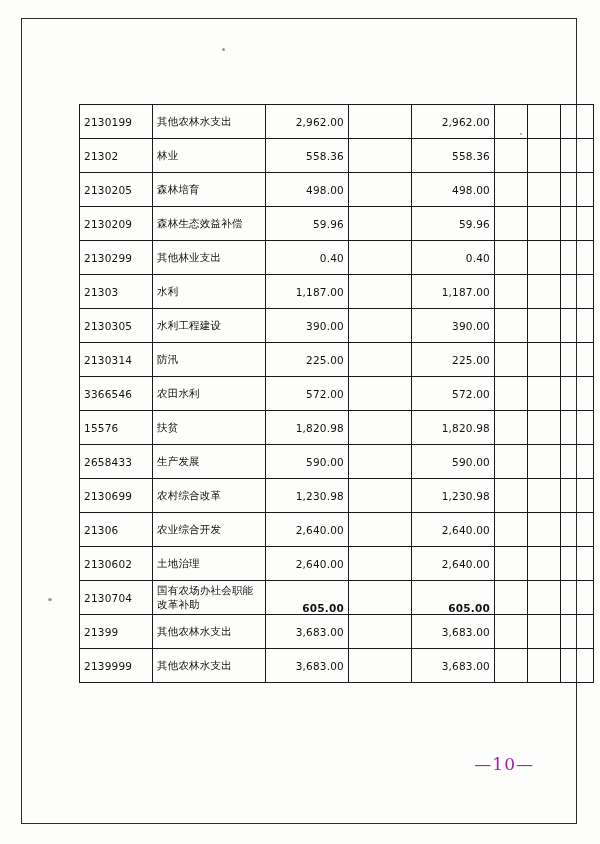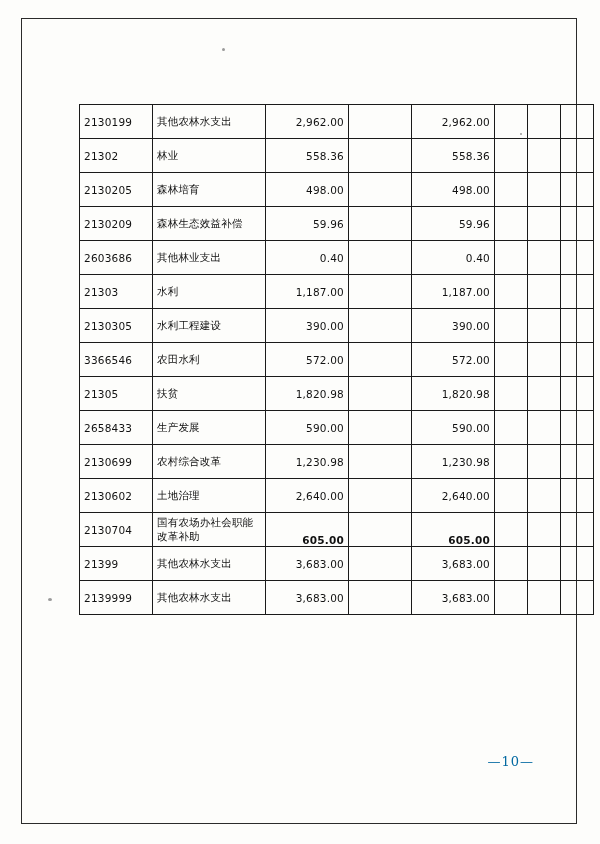--- a/index.html
+++ b/index.html
@@ -74,23 +74,23 @@
   .val-bottom {
     vertical-align: bottom !important;
     padding-bottom: 6px;
     font-weight: bold;
   }
 
   .page-number {
     position: absolute;
     right: 66px;
     top: 754px;
-    font-size: 13px;
+    font-size: 17px;
     letter-spacing: 1px;
-    color: #0369a1;
+    color: #a21caf;
     font-family: "DejaVu Serif", serif;
   }
 </style>
 </head>
 <body>
 
 <div class="page">
   <div class="page-frame"></div>
   <div class="speck s1"></div>
   <div class="speck s2"></div>
@@ -133,21 +133,21 @@
             <td class="c-code">2130209</td>
             <td class="c-name">森林生态效益补偿</td>
             <td class="c-val1">59.96</td>
             <td class="c-blank1"></td>
             <td class="c-val2">59.96</td>
             <td class="c-blank2"></td>
             <td class="c-blank3"></td>
             <td class="c-blank4"></td>
           </tr>
           <tr>
-            <td class="c-code">2603686</td>
+            <td class="c-code">2130299</td>
             <td class="c-name">其他林业支出</td>
             <td class="c-val1">0.40</td>
             <td class="c-blank1"></td>
             <td class="c-val2">0.40</td>
             <td class="c-blank2"></td>
             <td class="c-blank3"></td>
             <td class="c-blank4"></td>
           </tr>
           <tr>
             <td class="c-code">21303</td>
@@ -163,31 +163,41 @@
             <td class="c-code">2130305</td>
             <td class="c-name">水利工程建设</td>
             <td class="c-val1">390.00</td>
             <td class="c-blank1"></td>
             <td class="c-val2">390.00</td>
             <td class="c-blank2"></td>
             <td class="c-blank3"></td>
             <td class="c-blank4"></td>
           </tr>
           <tr>
+            <td class="c-code">2130314</td>
+            <td class="c-name">防汛</td>
+            <td class="c-val1">225.00</td>
+            <td class="c-blank1"></td>
+            <td class="c-val2">225.00</td>
+            <td class="c-blank2"></td>
+            <td class="c-blank3"></td>
+            <td class="c-blank4"></td>
+          </tr>
+          <tr>
             <td class="c-code">3366546</td>
             <td class="c-name">农田水利</td>
             <td class="c-val1">572.00</td>
             <td class="c-blank1"></td>
             <td class="c-val2">572.00</td>
             <td class="c-blank2"></td>
             <td class="c-blank3"></td>
             <td class="c-blank4"></td>
           </tr>
           <tr>
-            <td class="c-code">21305</td>
+            <td class="c-code">15576</td>
             <td class="c-name">扶贫</td>
             <td class="c-val1">1,820.98</td>
             <td class="c-blank1"></td>
             <td class="c-val2">1,820.98</td>
             <td class="c-blank2"></td>
             <td class="c-blank3"></td>
             <td class="c-blank4"></td>
           </tr>
           <tr>
             <td class="c-code">2658433</td>
@@ -198,20 +208,30 @@
             <td class="c-blank2"></td>
             <td class="c-blank3"></td>
             <td class="c-blank4"></td>
           </tr>
           <tr>
             <td class="c-code">2130699</td>
             <td class="c-name">农村综合改革</td>
             <td class="c-val1">1,230.98</td>
             <td class="c-blank1"></td>
             <td class="c-val2">1,230.98</td>
+            <td class="c-blank2"></td>
+            <td class="c-blank3"></td>
+            <td class="c-blank4"></td>
+          </tr>
+          <tr>
+            <td class="c-code">21306</td>
+            <td class="c-name">农业综合开发</td>
+            <td class="c-val1">2,640.00</td>
+            <td class="c-blank1"></td>
+            <td class="c-val2">2,640.00</td>
             <td class="c-blank2"></td>
             <td class="c-blank3"></td>
             <td class="c-blank4"></td>
           </tr>
           <tr>
             <td class="c-code">2130602</td>
             <td class="c-name">土地治理</td>
             <td class="c-val1">2,640.00</td>
             <td class="c-blank1"></td>
             <td class="c-val2">2,640.00</td>

